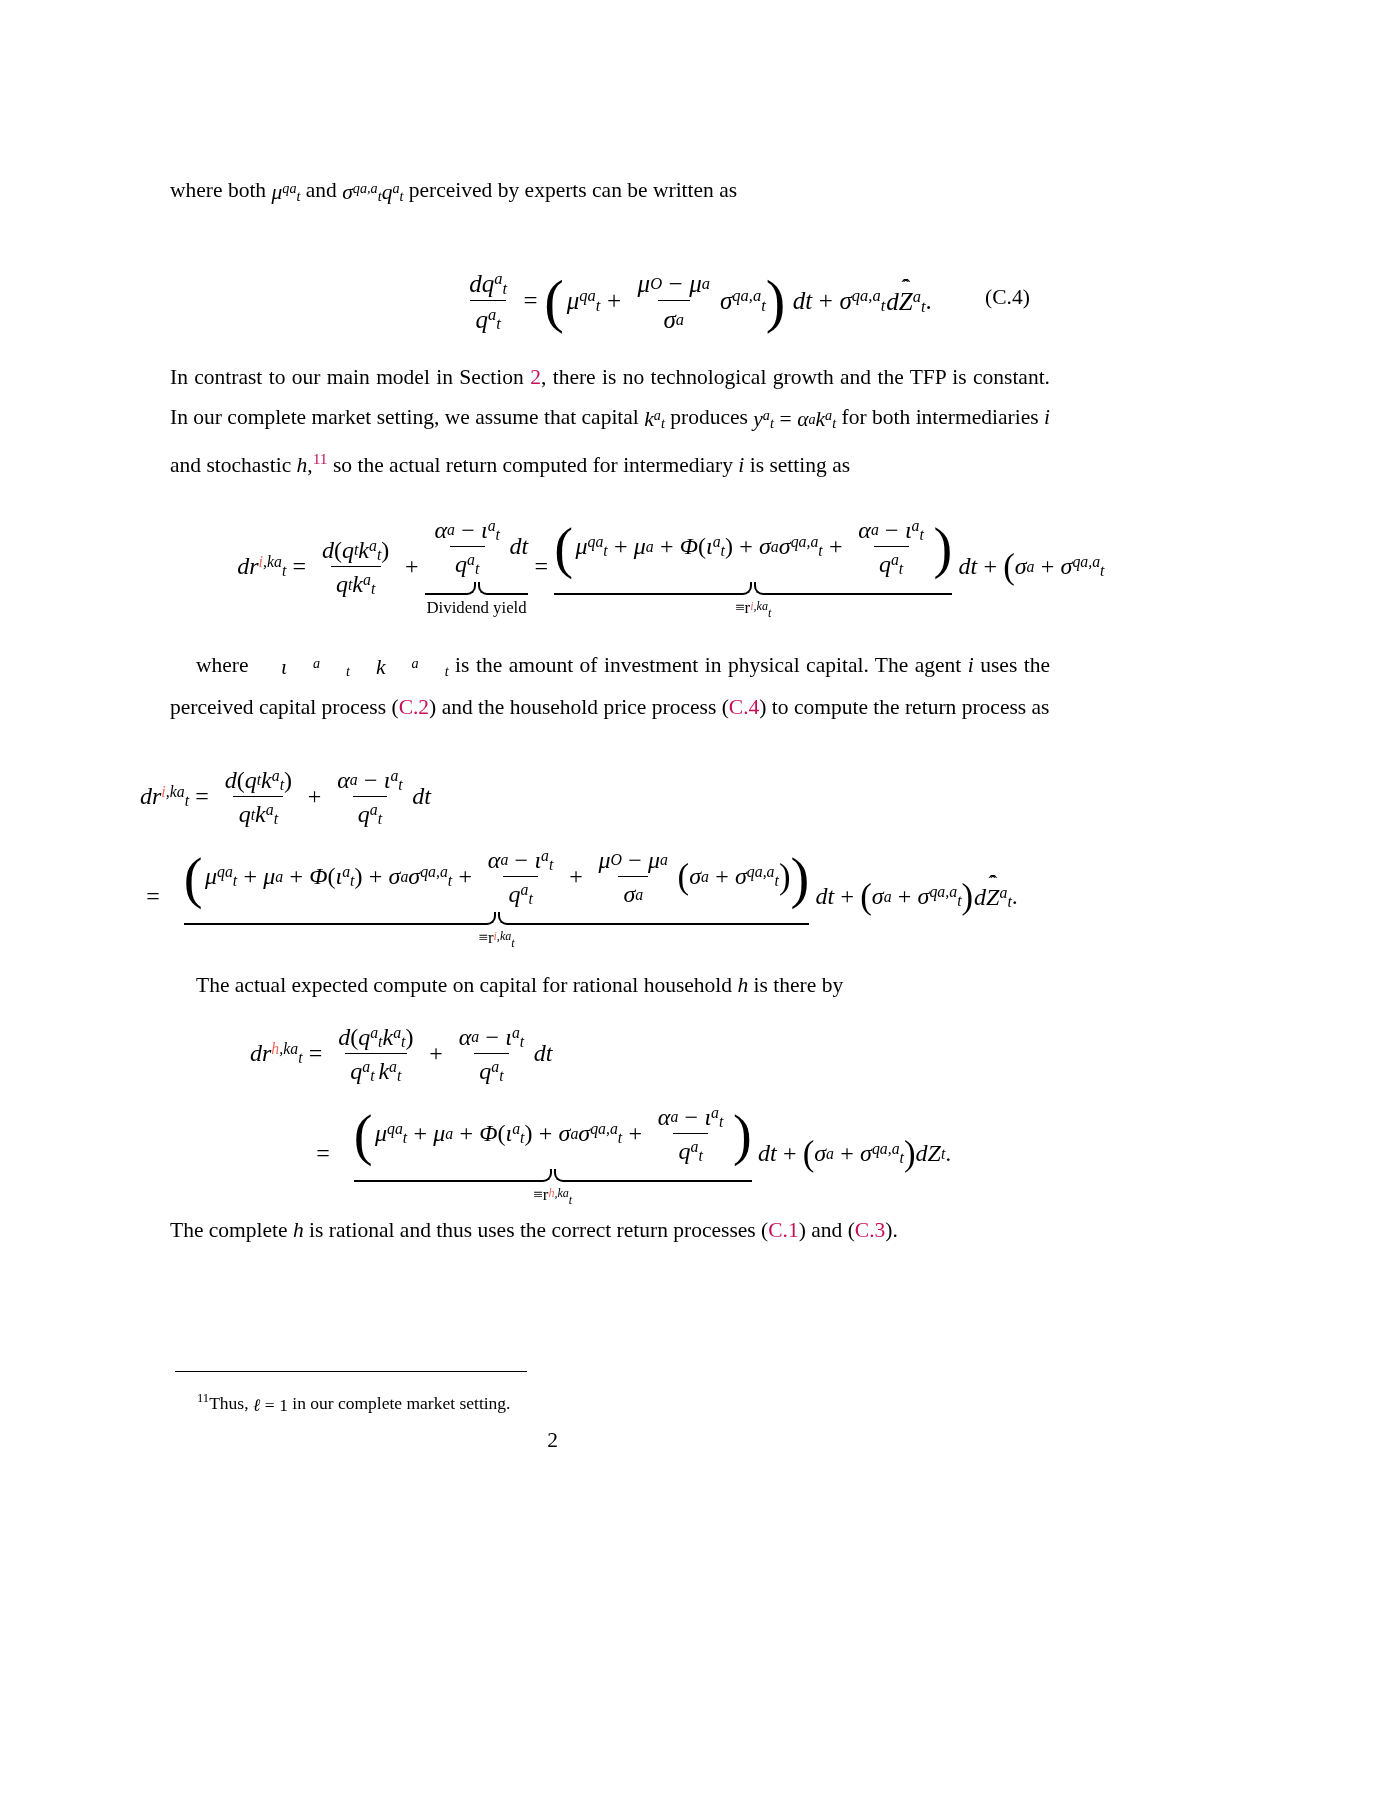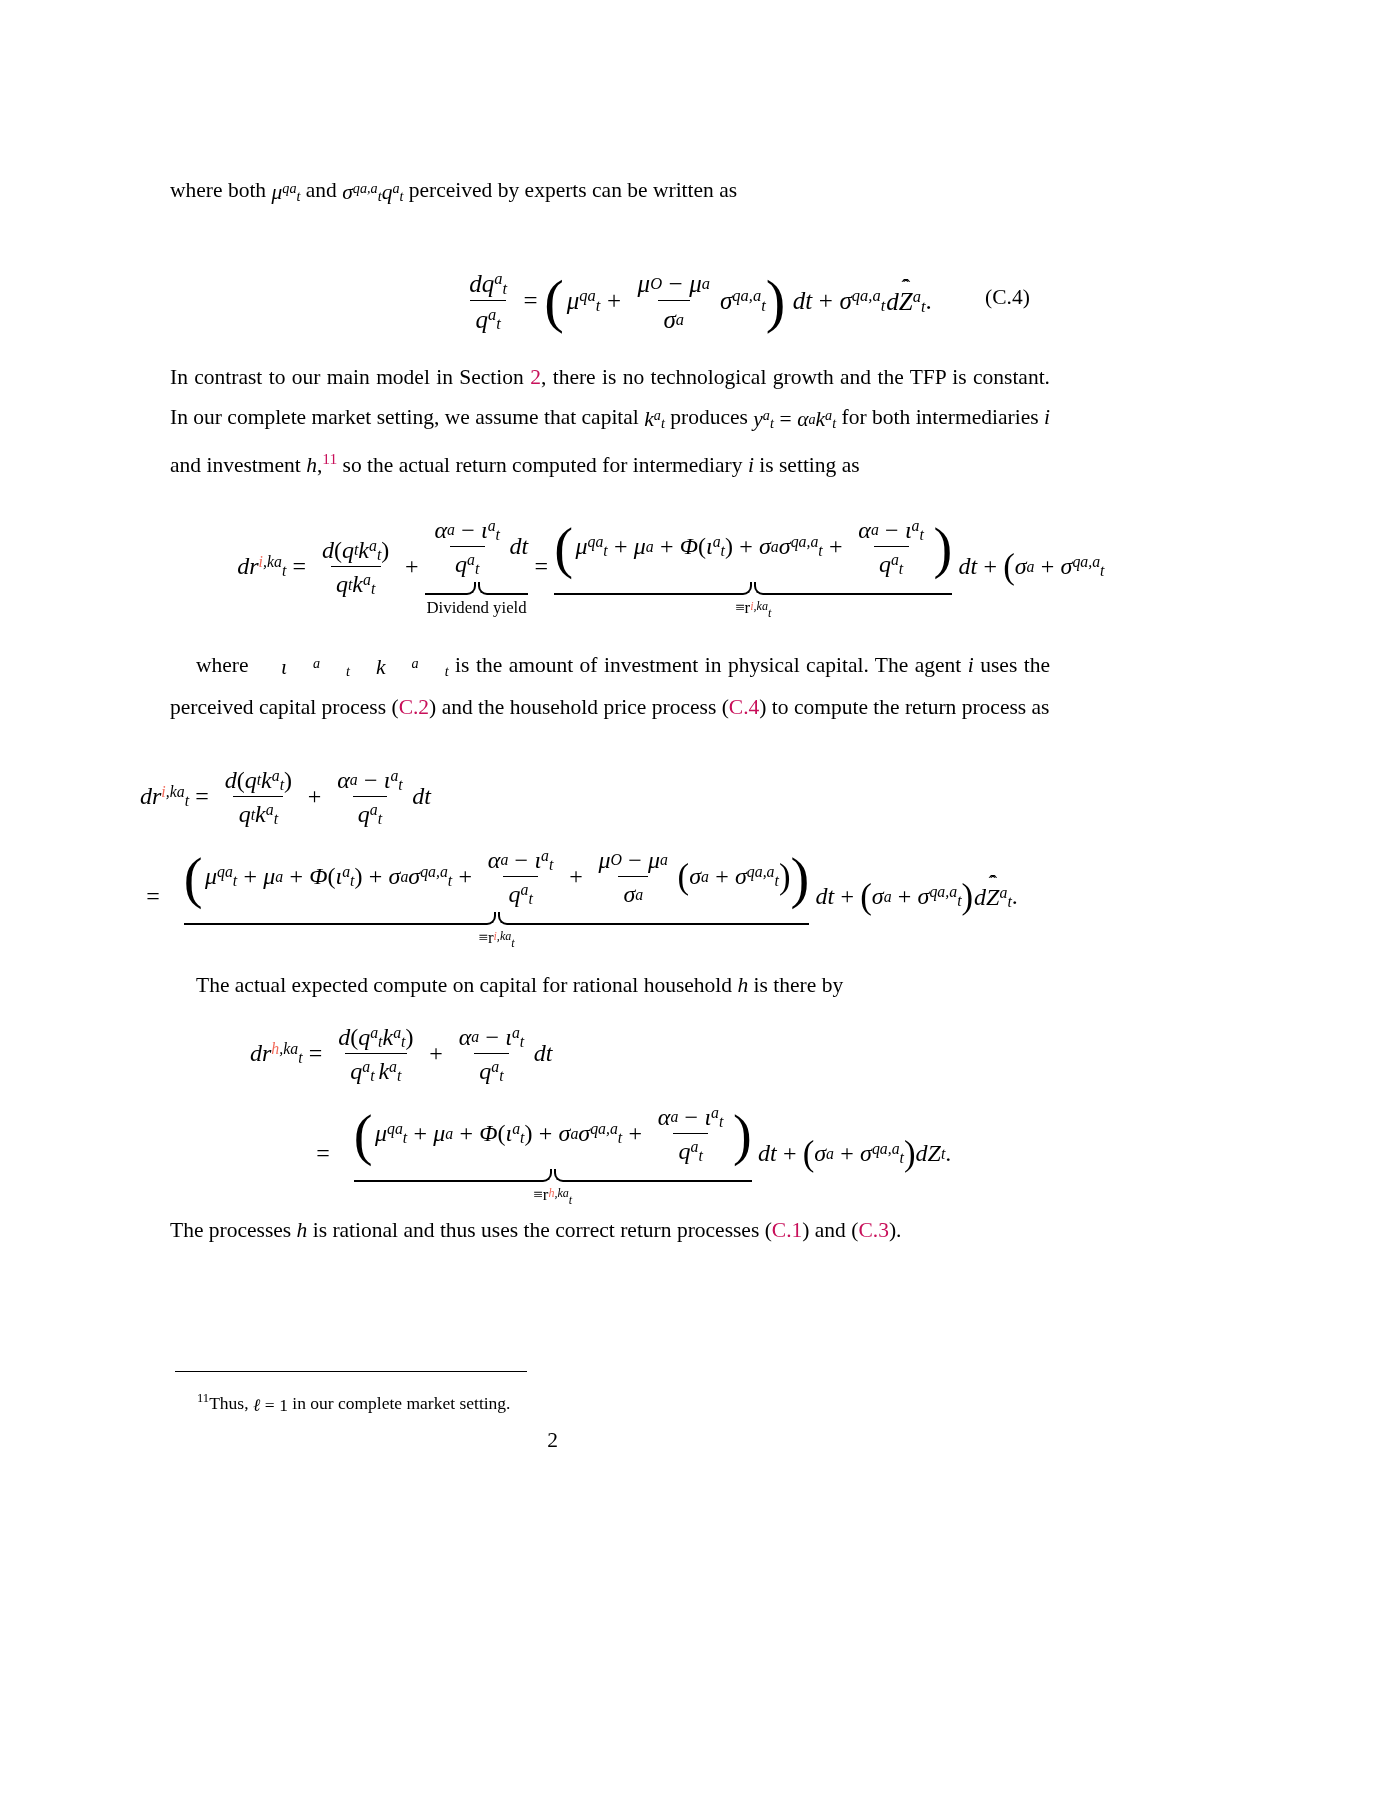--- a/index.html
+++ b/index.html
@@ -243,21 +243,21 @@
             <span class="sub">t</span>
           </span>
           <span class="op">=</span>
           <span>α</span>
           <span class="supOnly">a</span>
           <span>k</span>
           <span class="ss">
             <span class="sup">a</span>
             <span class="sub">t</span>
           </span>
-        </span><span> for both intermediaries </span><span class="math">i</span><span> and investment </span><span class="math">h</span><span class="mathup">,</span><span class="link fnmark">11</span><span> so the actual return computed for intermediary </span><span class="math">i</span><span> is setting as</span></p>
+        </span><span> for both intermediaries </span><span class="math">i</span><span> and stochastic </span><span class="math">h</span><span class="mathup">,</span><span class="link fnmark">11</span><span> so the actual return computed for intermediary </span><span class="math">i</span><span> is setting as</span></p>
   </div>
 
   <div class="eqblock math" style="left:0; top:515px; width:1391px; text-align:center; font-size:24px;">
     <span class="mrow">
       <span class="mrow">
           <span>d</span>
           <span>r</span>
           <span class="ss">
             <span class="sup"><span class="redmark">i</span>,ka</span>
             <span class="sub">t</span>
@@ -769,21 +769,21 @@
           <span class="pR paren-1">)</span>
           <span>d</span>
           <span>Z</span>
           <span class="subOnly">t</span>
         </span>
         <span class="mathup">.</span>
     </span>
   </div>
 
   <div class="content" style="top:1210px;">
-    <p class="para"><span>The processes </span><span class="math">h</span><span> is rational and thus uses the correct return processes (</span><span class="link">C.1</span><span>) and (</span><span class="link">C.3</span><span>).</span></p>
+    <p class="para"><span>The complete </span><span class="math">h</span><span> is rational and thus uses the correct return processes (</span><span class="link">C.1</span><span>) and (</span><span class="link">C.3</span><span>).</span></p>
   </div>
 
   <hr class="fnrule" style="left:175px; top:1371px; width:352px;">
   <div class="footnote" style="left:197px; top:1385px; width:700px;"><span class="fnmark">11</span><span>Thus, </span><span class="math mrow">
         <span>ℓ</span>
         <span class="op">=</span>
         <span class="mathup">1</span>
       </span><span> in our complete market setting.</span></div>
 
   <div class="pagenum" style="left:0; top:1428px;">2</div>

